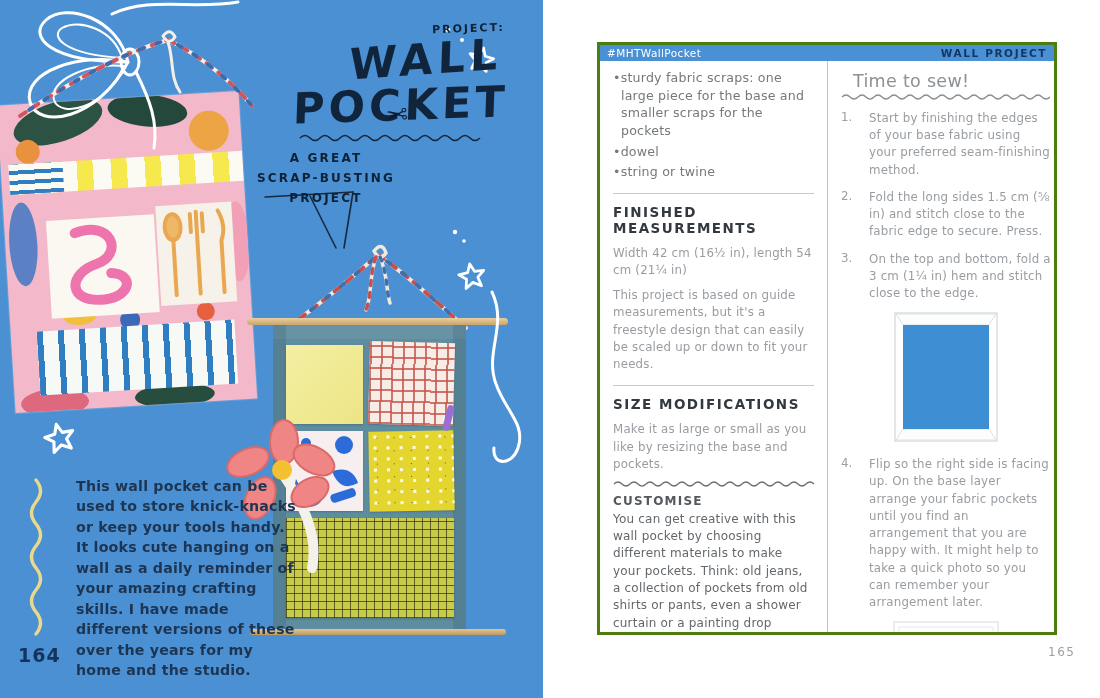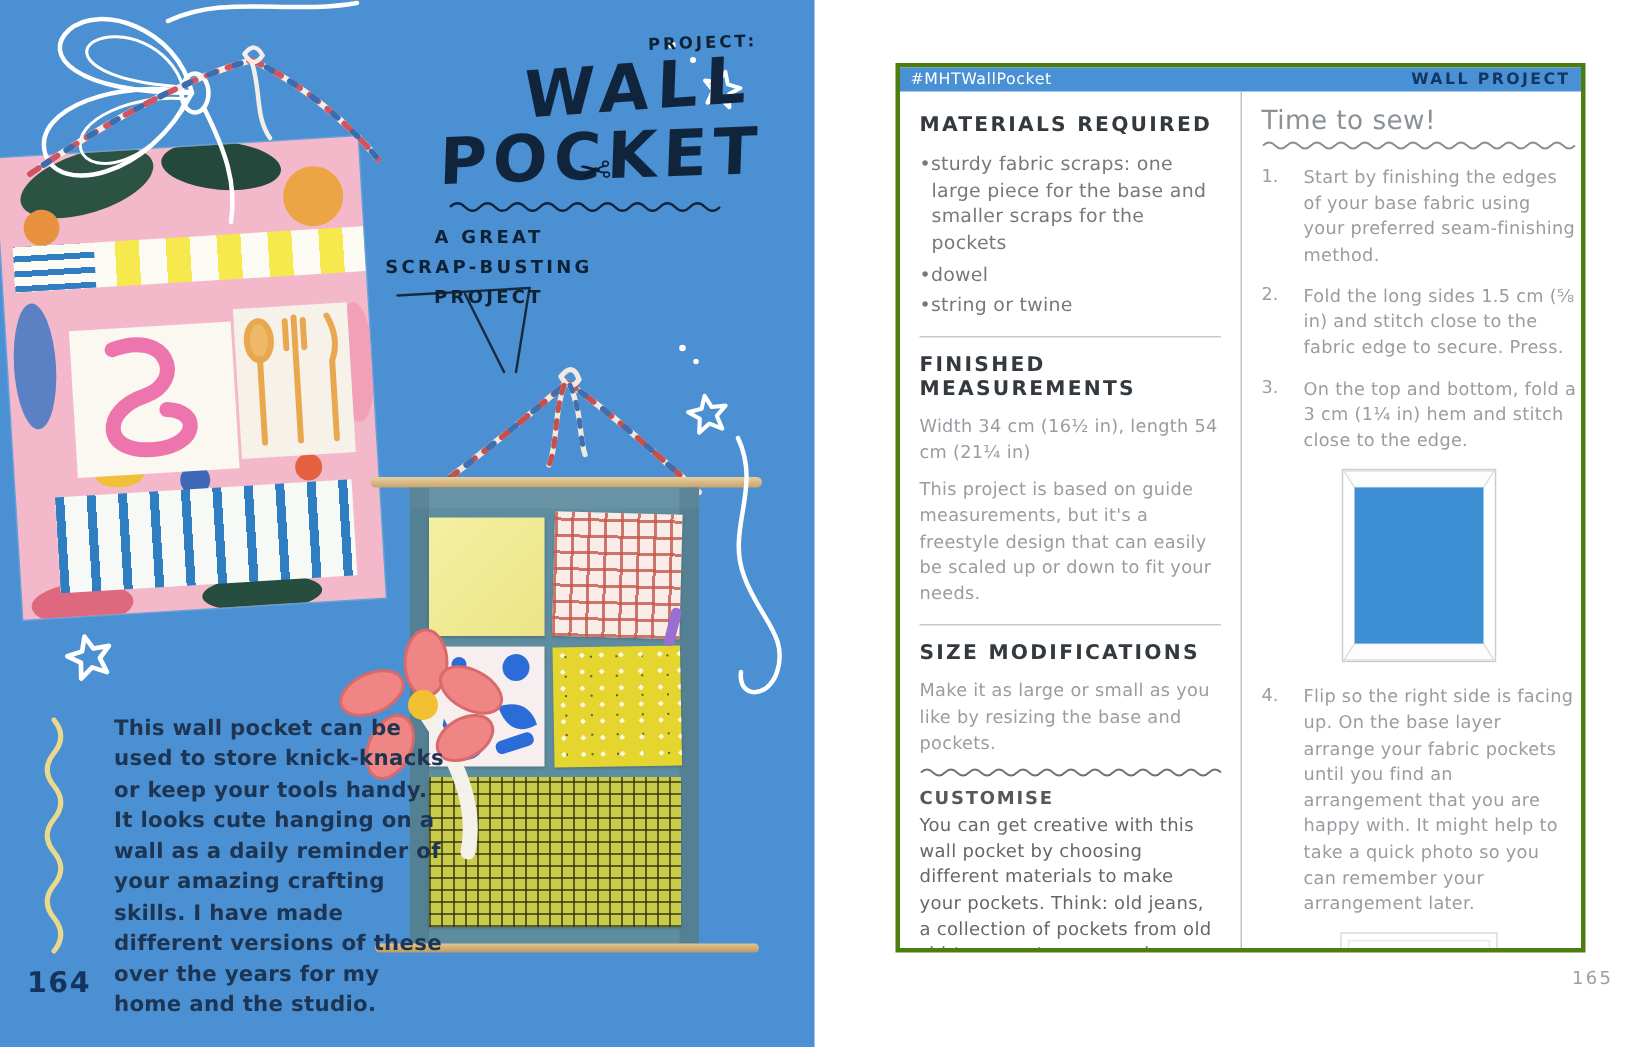--- a/index.html
+++ b/index.html
@@ -68,21 +68,21 @@
   .col-l{width:228px;box-sizing:border-box;border-right:1px solid #b7c6d0;padding:8px 13px 0 13px;}
   .col-r{flex:1;padding:6px 12px 0 13px;box-sizing:border-box;}
   .h1{font-size:13.5px;font-weight:700;letter-spacing:1.5px;color:#33393e;margin:6px 0 9px;}
   .h2{font-size:12px;font-weight:700;letter-spacing:1.2px;color:#54595e;margin:2px 0 3px;}
   .body-gray{font-size:11.8px;line-height:1.46;color:#989da2;letter-spacing:.2px;}
   .body-dark{font-size:12px;line-height:1.44;color:#63686c;letter-spacing:.2px;}
   .mat-item{font-size:12.6px;line-height:1.4;color:#74797d;letter-spacing:.2px;margin-bottom:3px;
             padding-left:8px;text-indent:-8px;}
   .rule{border:none;border-top:1px solid #c6cacc;margin:12px 0 10px;}
   .wavy{display:block;margin:7px 0 7px;}
-  .sew-title{font-size:17.5px;font-weight:400;color:#8c9195;letter-spacing:.3px;margin:4px 0 2px;}
+  .sew-title{font-size:17.5px;font-weight:400;color:#8c9195;letter-spacing:.3px;margin:4px 12px 2px;}
   .step{display:grid;grid-template-columns:20px 1fr;column-gap:8px;margin-bottom:10px;}
   .step .num{font-size:11.8px;color:#9aa0a4;}
   .step .txt{font-size:11.8px;line-height:1.46;color:#989da2;letter-spacing:.2px;}
   .diagram-wrap{text-align:center;margin:4px 0 10px;}
   .pagenum-right{left:1048px;top:645px;font-size:12px;color:#9aa0a5;letter-spacing:1.5px;}
 </style>
 </head>
 <body>
 
 <div class="stage">
@@ -230,29 +230,28 @@
   </div>
 
   <div class="abs content-box">
     <div class="bar" style="background: rgb(74, 144, 212);">
       <span class="bar-left">#MHTWallPocket</span>
       <span class="bar-right">WALL PROJECT</span>
     </div>
     <div class="cols">
 
       <div class="col-l">
-        <div class="h1">MATERIALS REQUIRED</div>
         <div>
           <div class="mat-item"><span>•</span><span>sturdy fabric scraps: one large piece for the base and smaller scraps for the pockets</span></div>
           <div class="mat-item"><span>•</span><span>dowel</span></div>
           <div class="mat-item"><span>•</span><span>string or twine</span></div>
         </div>
         <hr class="rule">
         <div class="h1">FINISHED MEASUREMENTS</div>
-        <div class="body-gray">Width 34 cm (16½ in), length 54 cm (21¼ in)</div>
+        <div class="body-gray">Width 42 cm (16½ in), length 54 cm (21¼ in)</div>
         <div class="body-gray" style="margin-top:8px">This project is based on guide measurements, but it's a freestyle design that can easily be scaled up or down to fit your needs.</div>
         <hr class="rule">
         <div class="h1" style="margin-top:0">SIZE MODIFICATIONS</div>
         <div class="body-gray">Make it as large or small as you like by resizing the base and pockets.</div>
         <svg class="wavy" width="202" height="7" viewBox="0 0 202 7">
             <path d="M1 4 q4 -4 8 0 t8 0 t8 0 t8 0 t8 0 t8 0 t8 0 t8 0 t8 0 t8 0 t8 0 t8 0 t8 0 t8 0 t8 0 t8 0 t8 0 t8 0 t8 0 t8 0 t8 0 t8 0 t8 0 t8 0 t8 0" fill="none" stroke="#6c7175" stroke-width="1.2"></path>
           </svg>
         <div class="h2">CUSTOMISE</div>
         <div class="body-dark">You can get creative with this wall pocket by choosing different materials to make your pockets. Think: old jeans, a collection of pockets from old shirts or pants, even a shower curtain or a painting drop sheet!</div>
 

